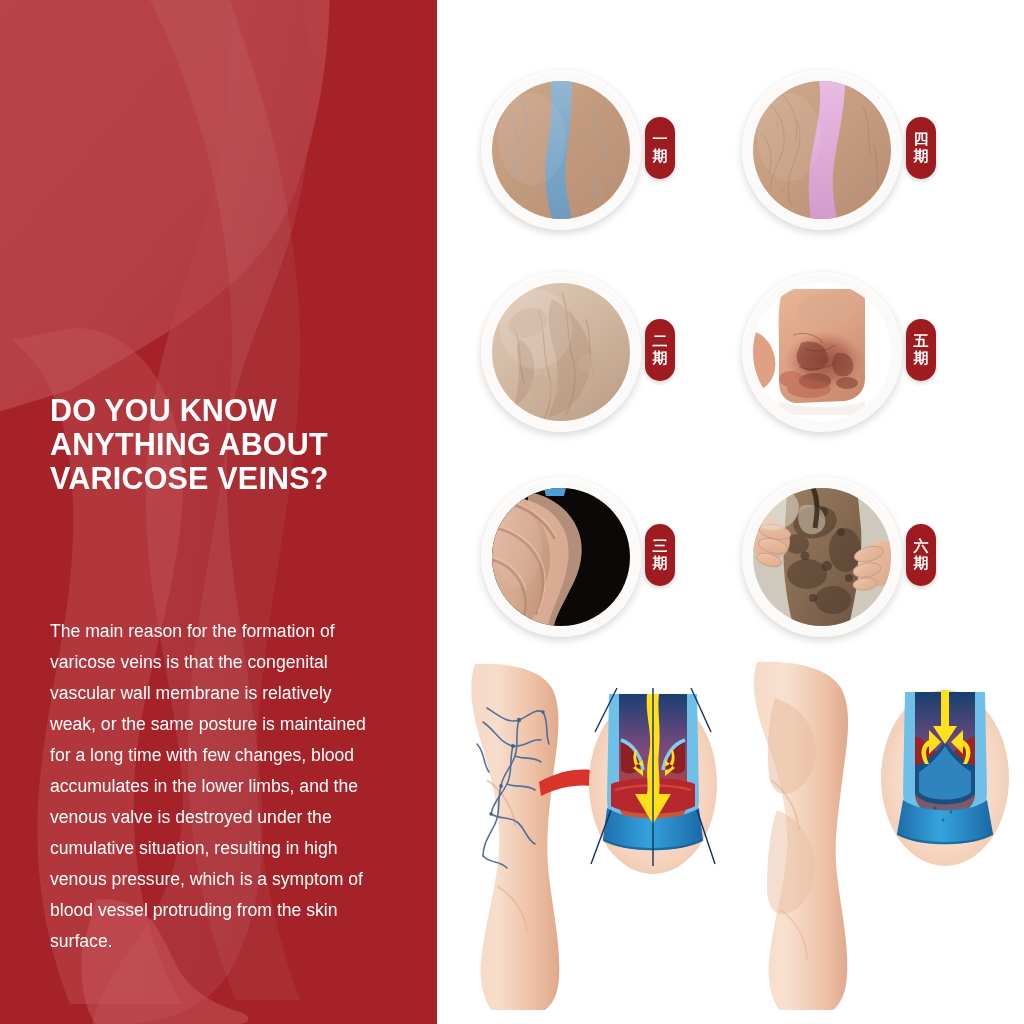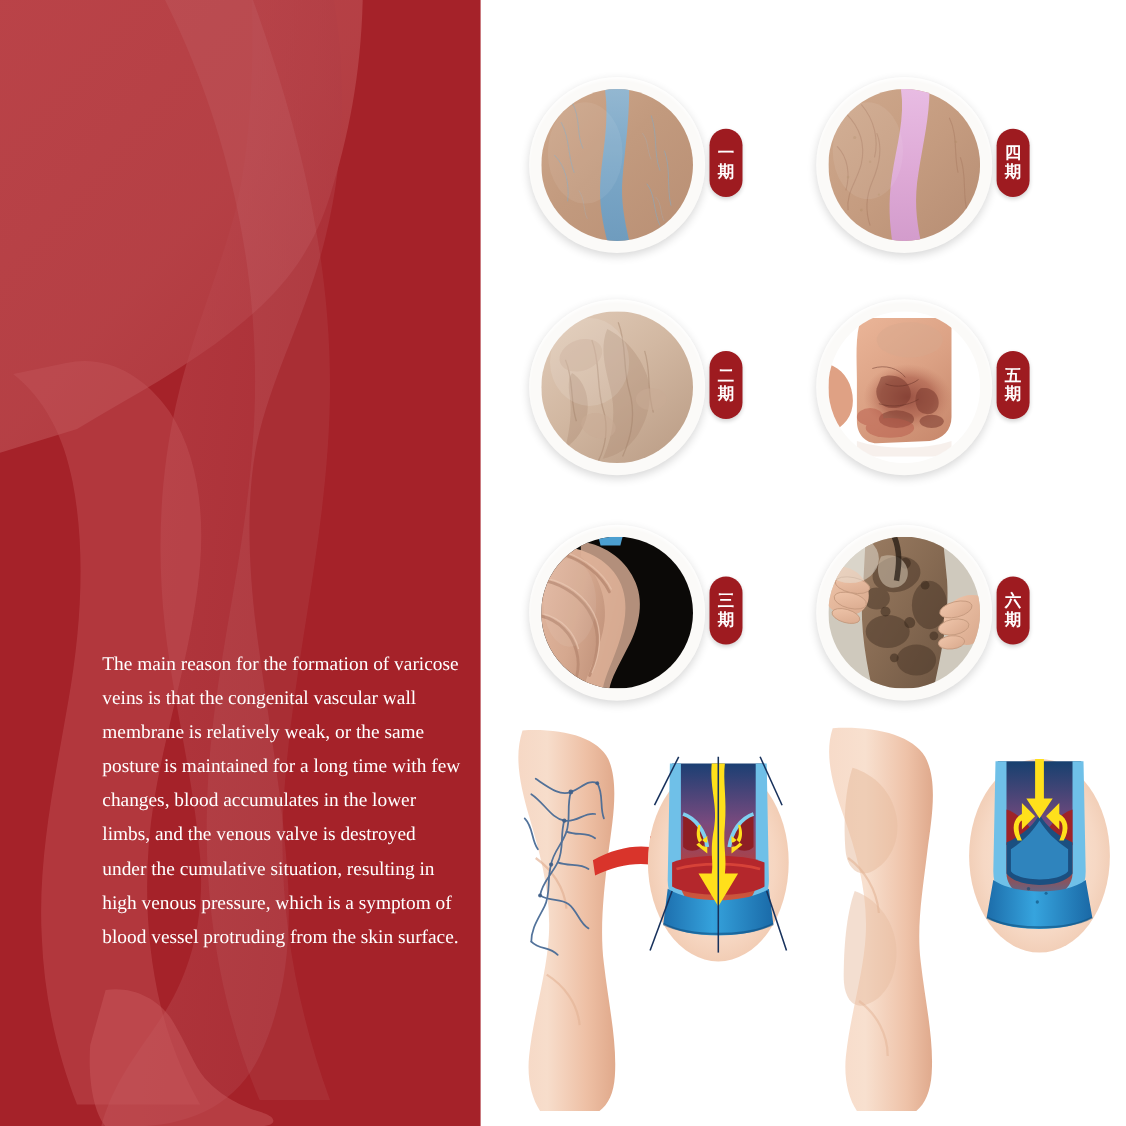--- a/index.html
+++ b/index.html
@@ -50,29 +50,28 @@
     color: #ffffff;
     font-size: 30.5px;
     font-weight: bold;
     line-height: 34px;
     letter-spacing: 0.2px;
     text-transform: uppercase;
     font-family: "Liberation Sans", sans-serif;
   }
   .body-copy {
     position: absolute;
-    top: 570px;
+    top: 598px;
     left: 0;
     width: 328px;
     color: #ffffff;
     font-size: 17.6px;
     line-height: 31px;
-    font-family: Liberation Serif, serif;
+    font-family: Liberation Sans, sans-serif;
     font-weight: 400;
-    margin-left: 43px;
   }
 
   
   .right-panel {
     position: absolute;
     left: 437px;
     top: 0;
     width: 587px;
     height: 1024px;
     background: #ffffff;
@@ -186,20 +185,21 @@
                C206,1002 228,1008 240,1012
                C252,1016 252,1024 236,1024
                L96,1024 C84,1010 80,978 82,950 Z" fill="#c8585c" opacity="0.5"></path>
 
       <path d="M150,0 C210,120 240,260 230,400 C222,520 190,620 188,740
                C186,840 206,930 236,1000 L300,1000 C268,912 252,820 258,726
                C266,600 300,480 300,350 C300,220 266,100 230,0 Z" fill="#ffffff" opacity="0.055"></path>
     </svg>
 
     <div class="panel-content">
+      <h1 class="headline">DO YOU KNOW ANYTHING ABOUT VARICOSE VEINS?</h1>
       <p class="body-copy">The main reason for the formation of varicose veins is that the congenital vascular wall membrane is relatively weak, or the same posture is maintained for a long time with few changes, blood accumulates in the lower limbs, and the venous valve is destroyed under the cumulative situation, resulting in high venous pressure, which is a symptom of blood vessel protruding from the skin surface.</p>
     </div>
   </div>
 
   <div class="right-panel">
 
     <div class="stage-card" style="left:44px; top:70px;">
       <div class="stage-ring"></div>
       <div class="stage-photo">
         <svg width="138" height="138" viewBox="0 0 138 138">

